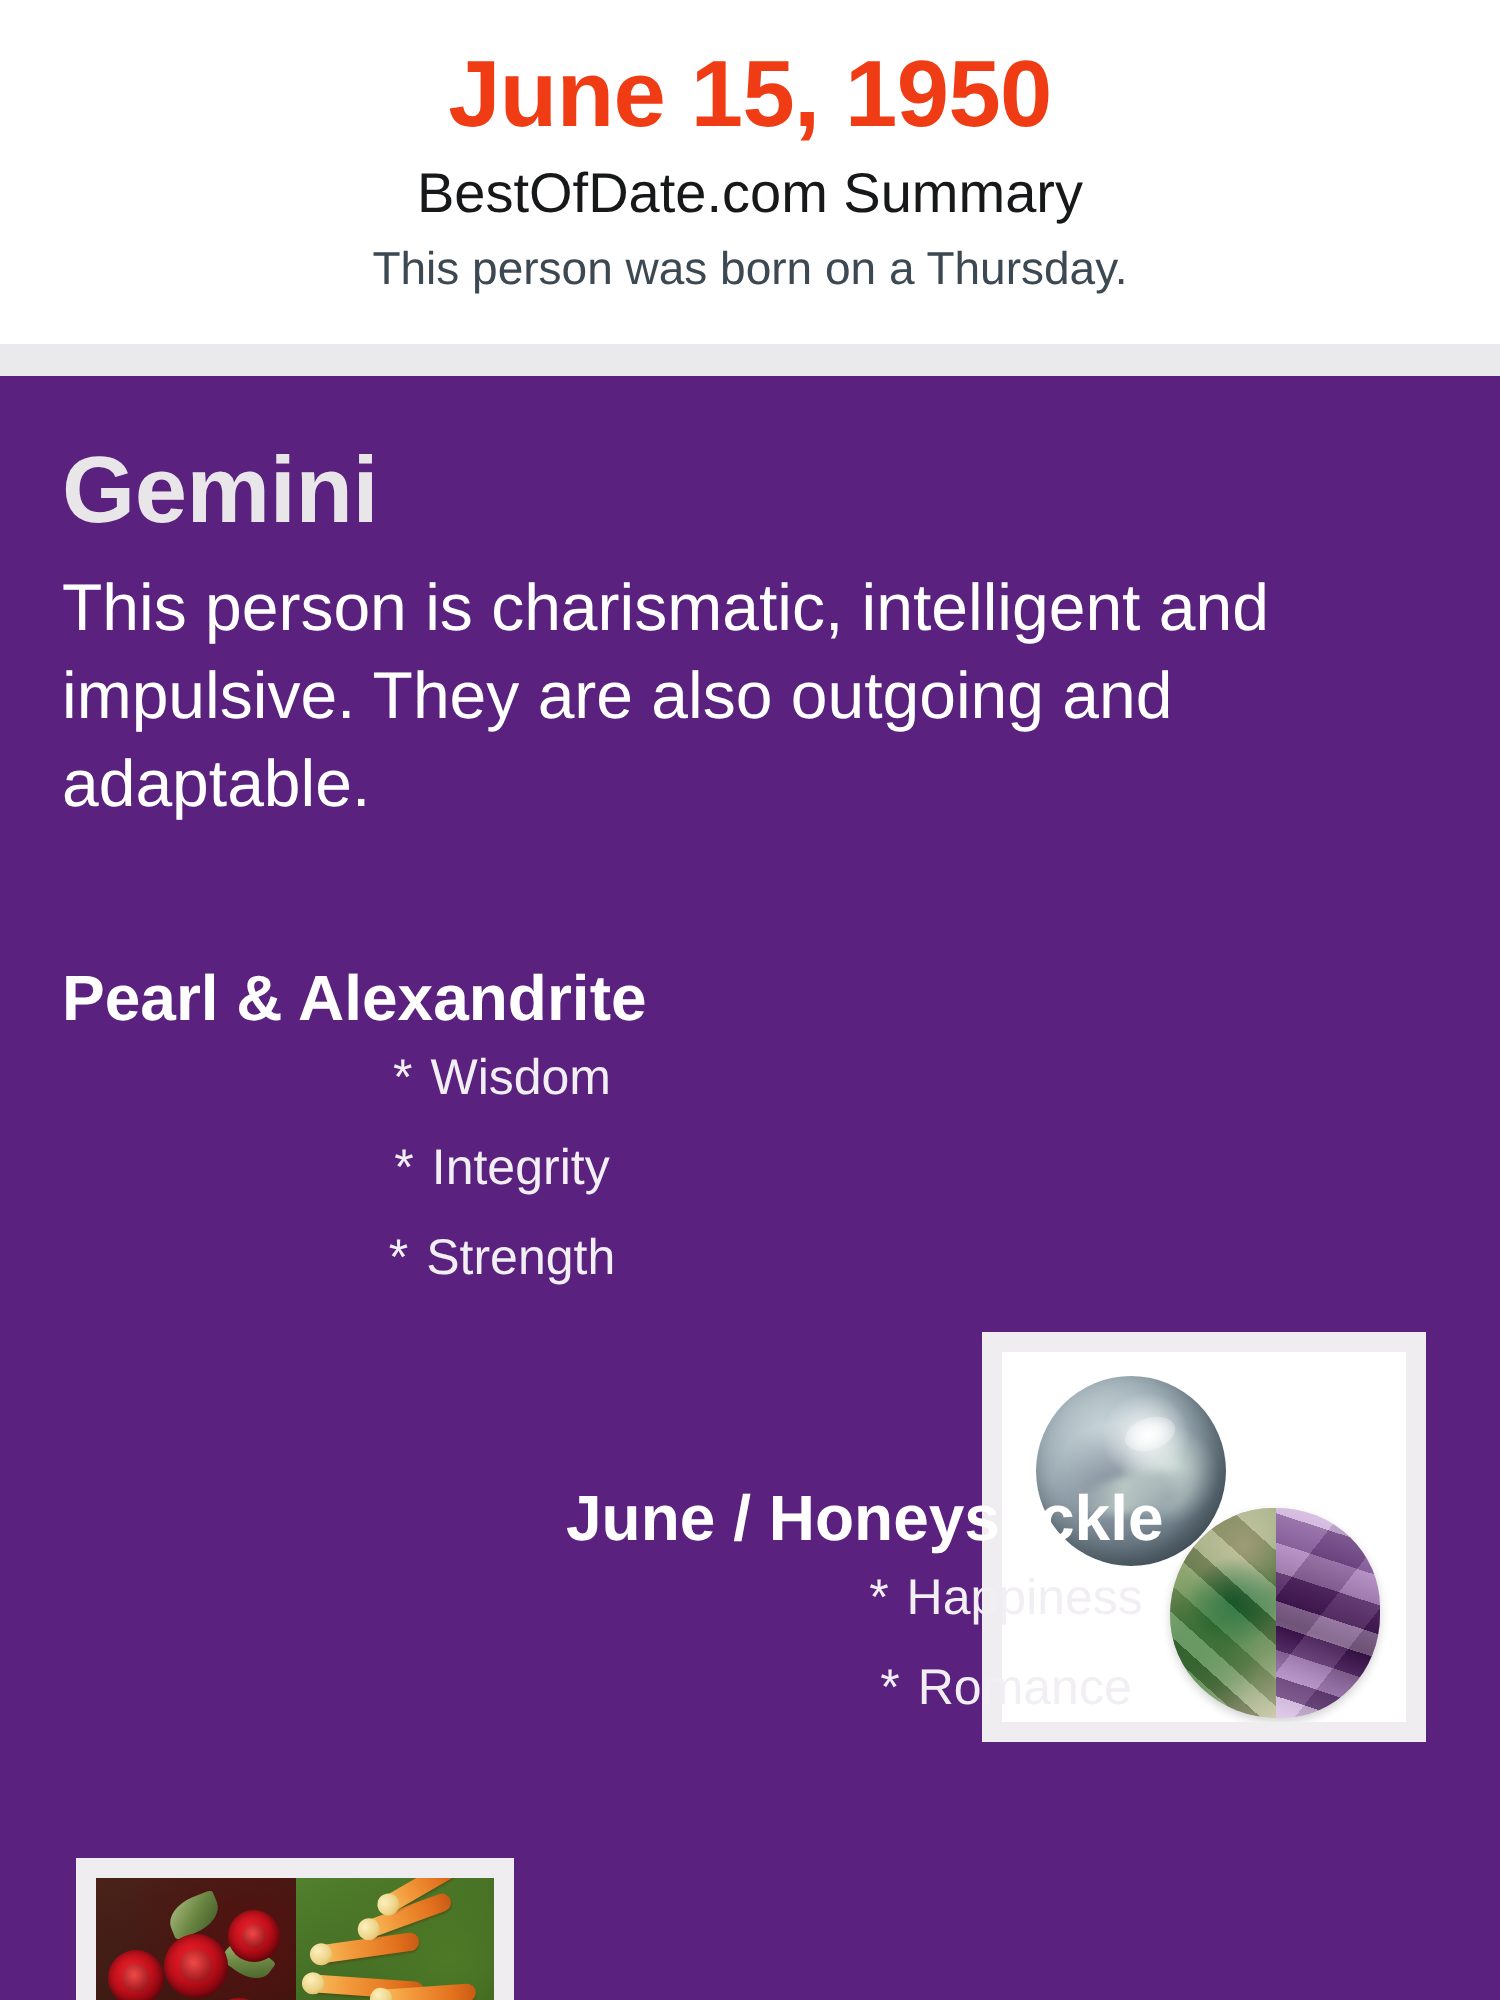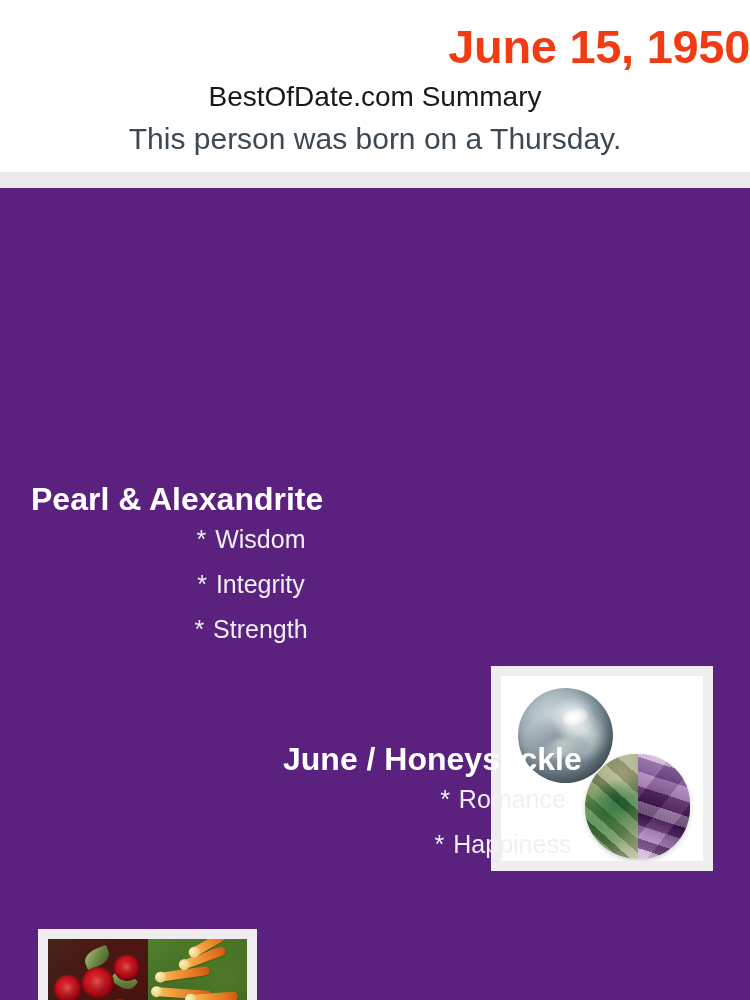--- a/index.html
+++ b/index.html
@@ -30,34 +30,33 @@
     text-align: center;
   }
   .header-date {
     margin: 0;
     padding-top: 22px;
     font-size: 47px;
     font-weight: bold;
     line-height: 1.05;
     color: #F03C14;
     letter-spacing: -0.3px;
-    text-align: right;
   }
   .header-site {
     margin: 0;
     padding-top: 11px;
     font-size: 28px;
     font-weight: normal;
     line-height: 1.1;
     color: #17181A;
   }
   .header-sub {
     margin: 0;
     padding-top: 9px;
-    font-size: 30px;
+    font-size: 23px;
     font-weight: normal;
     line-height: 1.1;
     color: #3C4852;
   }
   .divider {
     position: absolute;
     left: 0; top: 172px;
     width: 750px;
     height: 16px;
     background: #EAE9EB;
@@ -298,20 +297,24 @@
 
   <div class="header">
     <h1 class="header-date">June 15, 1950</h1>
     <div class="header-site">BestOfDate.com Summary</div>
     <div class="header-sub">This person was born on a Thursday.</div>
   </div>
   <div class="divider"></div>
 
   <div class="body-panel">
 
+    <div class="zodiac">
+      <h2 class="zodiac-title">Gemini</h2>
+      <p class="zodiac-desc">This person is charismatic, intelligent and impulsive. They are also outgoing and adaptable.</p>
+    </div>
 
     <div class="stone-block">
       <div class="section-sub">Pearl &amp; Alexandrite</div>
       <ul class="trait-list">
         <li><span class="trait-star">*</span><span>Wisdom</span></li>
         <li><span class="trait-star">*</span><span>Integrity</span></li>
         <li><span class="trait-star">*</span><span>Strength</span></li>
       </ul>
     </div>
 
@@ -350,19 +353,19 @@
           <div class="tube" style="left:44px;top:10px;width:40px;transform:rotate(-30deg);"></div>
           <div class="tube" style="left:40px;top:56px;width:50px;transform:rotate(-4deg);"></div>
 
         </div>
       </div>
     </div>
 
     <div class="flower-block">
       <div class="section-sub">June / Honeysuckle</div>
       <ul class="trait-list">
+        <li><span class="trait-star">*</span><span>Happiness</span></li>
         <li><span class="trait-star">*</span><span>Romance</span></li>
-        <li><span class="trait-star">*</span><span>Happiness</span></li>
       </ul>
     </div>
 
   </div>
 </div>
 
 </body></html>

